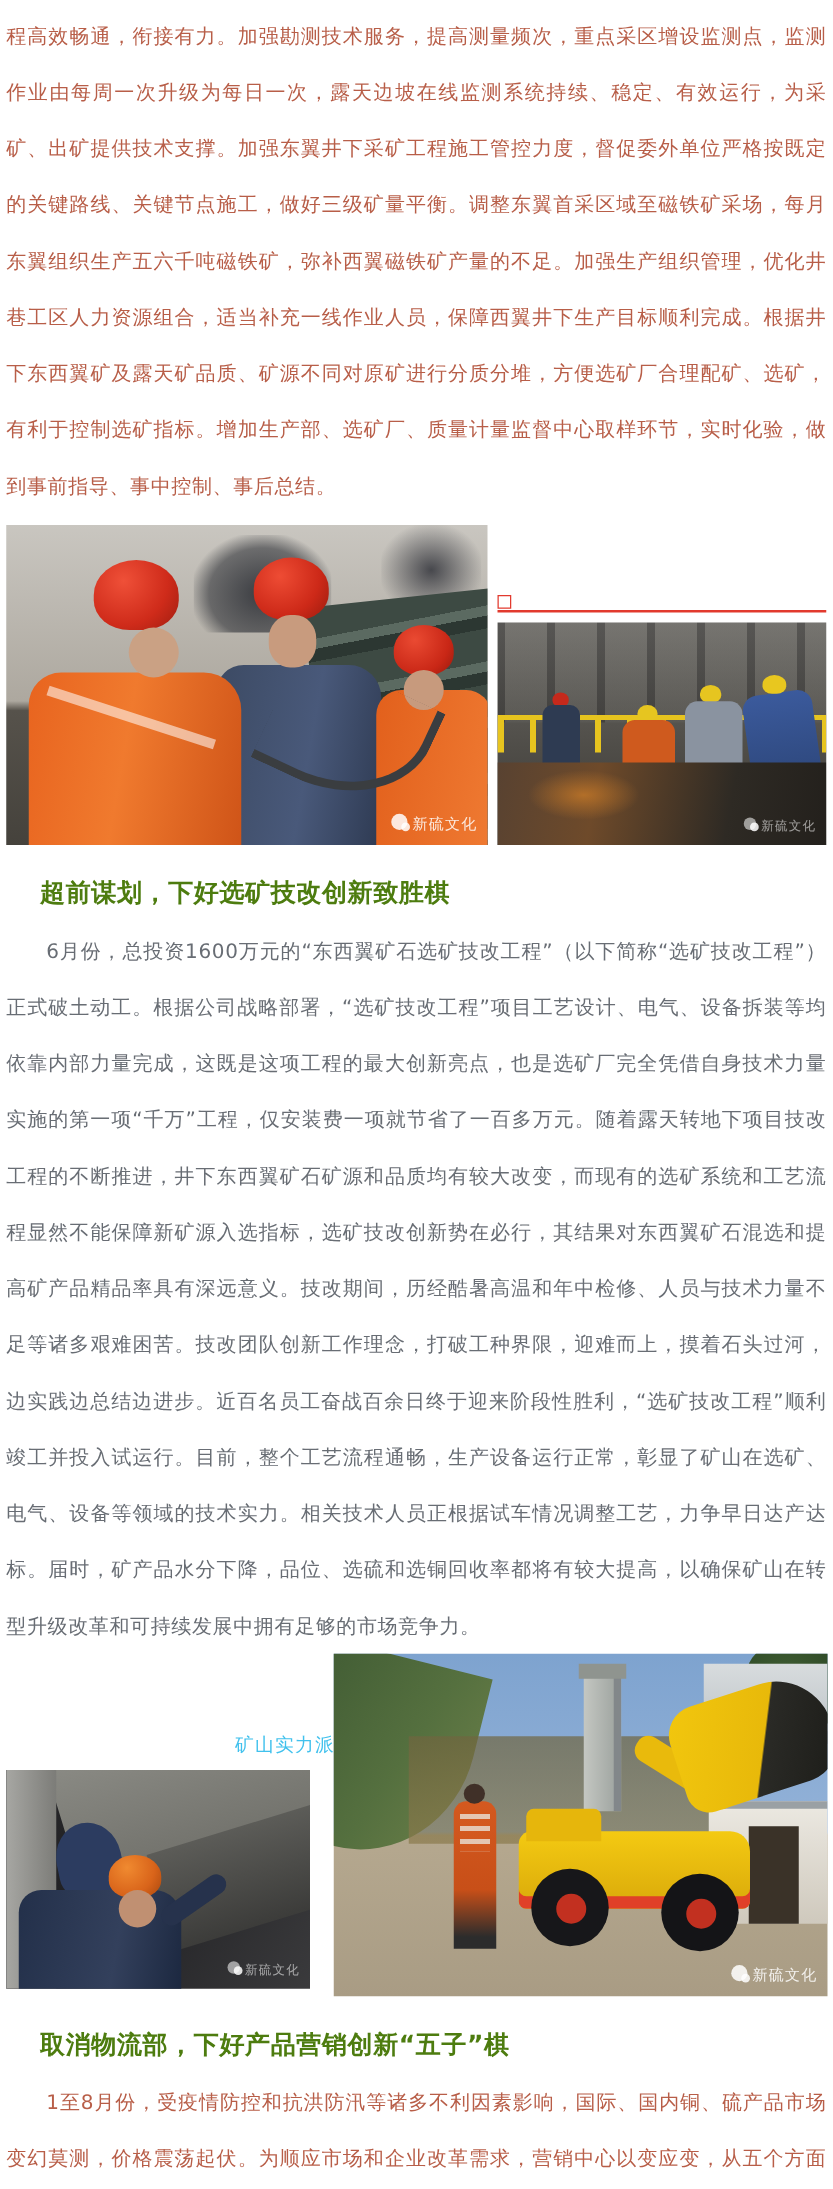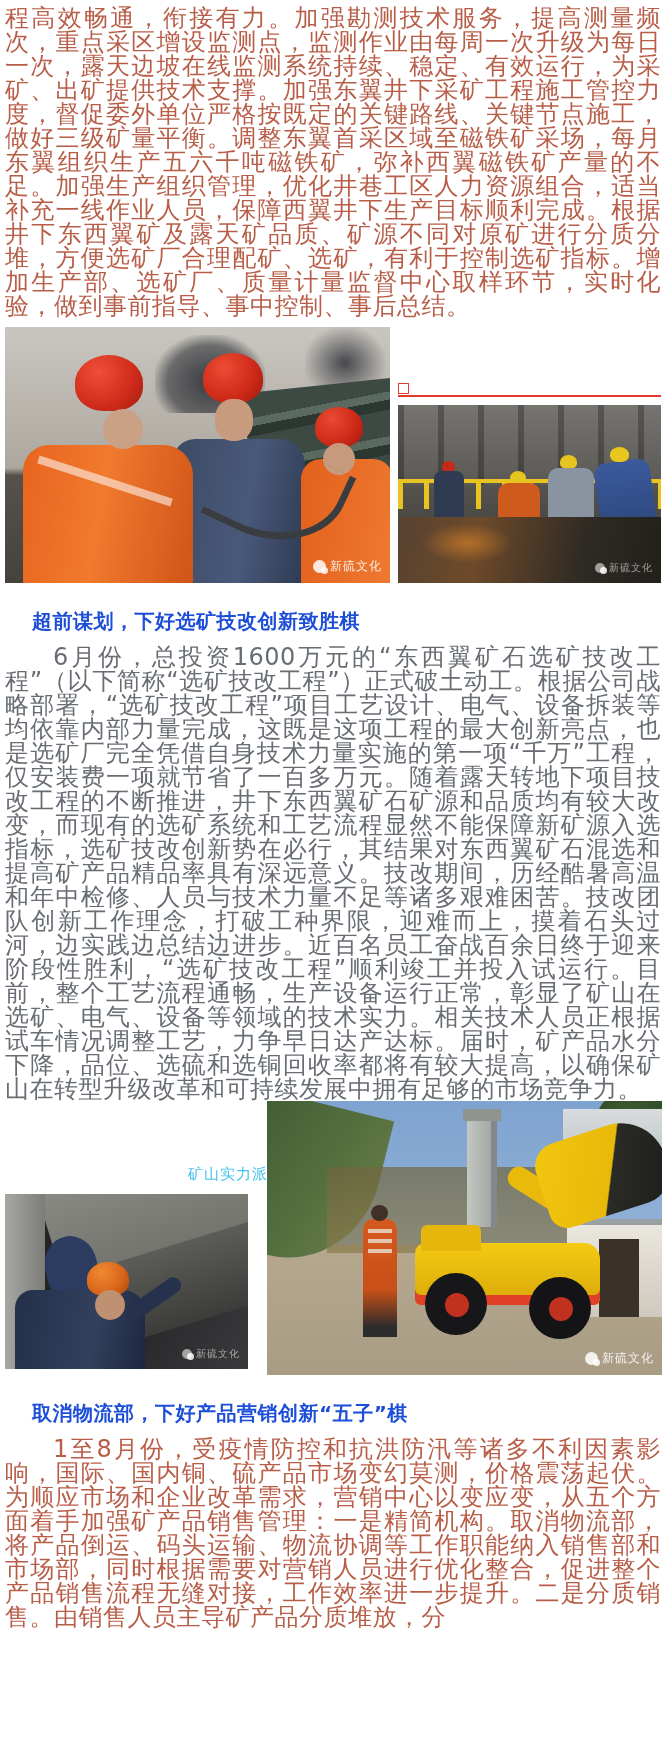--- a/index.html
+++ b/index.html
@@ -2,49 +2,49 @@
 <html><head>
 <meta charset="utf-8">
 <style>
   html,body{margin:0;padding:0;}
   body{
     width:666px;height:1751px;overflow:hidden;background:#ffffff;
     font-family:"DejaVu Sans","Liberation Sans",sans-serif;
   }
   .page{padding:6px 5px 0 5px;}
   p.para{
-    margin:0;font-size:24px;line-height:24px;text-align:justify;
+    margin:0;font-size:16px;line-height:45px;text-align:justify;
     word-break:break-all;letter-spacing:.5px;
   }
   p.red{color:#b85e48;}
   p.gray{color:#686d74;}
   p.indent{text-indent:2em;}
   h2.sec{
     margin:24px 0 10px 0;padding-left:27px;font-size:20px;line-height:28px;
-    font-weight:bold;color:#1d4ed8;letter-spacing:.5px;
+    font-weight:bold;color:#4d7c0f;letter-spacing:.5px;
   }
   
   .row1{display:flex;margin-top:9px;height:256px;}
   .ph{position:relative;overflow:hidden;flex:none;}
   .p1{width:385px;height:256px;background:linear-gradient(#c9c6c0 0%,#ada89f 55%,#56524b 58%,#45423c 100%);}
   .col-r{flex:1;margin-left:8px;display:flex;flex-direction:column;}
   .spacer{height:56px;}
   .broken-box{width:9px;height:9px;border:1.5px solid #e23a2e;display:block;}
   .broken-line{height:2px;background:#e23a2e;margin-top:1px;width:100%;}
   .p2{width:100%;height:178px;margin-top:8px;background:linear-gradient(#76746f 0%,#55534e 45%,#3a3733 100%);}
   .row2{position:relative;height:274px;margin-top:0;}
   .p3{position:absolute;left:0;top:93px;width:243px;height:175px;background:linear-gradient(120deg,#2a2a2c 0%,#1f1f22 40%,#3a3a3c 100%);}
   .p4{position:absolute;left:262px;top:0;width:395px;height:274px;background:linear-gradient(#7ea3cf 0%,#93b2d8 52%,#b5a88f 53%,#a99c84 100%);}
   .caption{
     position:absolute;left:183px;top:64px;font-size:15px;color:#41c1ed;
     letter-spacing:1px;white-space:nowrap;
   }
   
   .wm{
-    position:absolute;right:8px;bottom:8px;display:flex;align-items:center;
+    position:absolute;right:8px;bottom:8px;display:flex;
     color:rgba(255,255,255,.85);font-size:12px;letter-spacing:1px;
   }
   .wm-ic{width:13px;height:13px;border-radius:50%;background:rgba(255,255,255,.85);position:relative;margin-right:4px;}
   .wm-ic:after{content:"";position:absolute;right:-2px;bottom:-1px;width:7px;height:7px;border-radius:50%;background:rgba(255,255,255,.85);}
   .wm.dim{color:rgba(255,255,255,.55);font-size:10px;}
   .wm.dim .wm-ic{width:10px;height:10px;background:rgba(255,255,255,.55);}
   
   .s{position:absolute;}
   
   .p1-bike{left:150px;top:8px;width:110px;height:78px;background:radial-gradient(ellipse at 50% 60%,rgba(35,38,45,.85) 0%,rgba(35,38,45,.55) 55%,rgba(35,38,45,0) 75%);}

